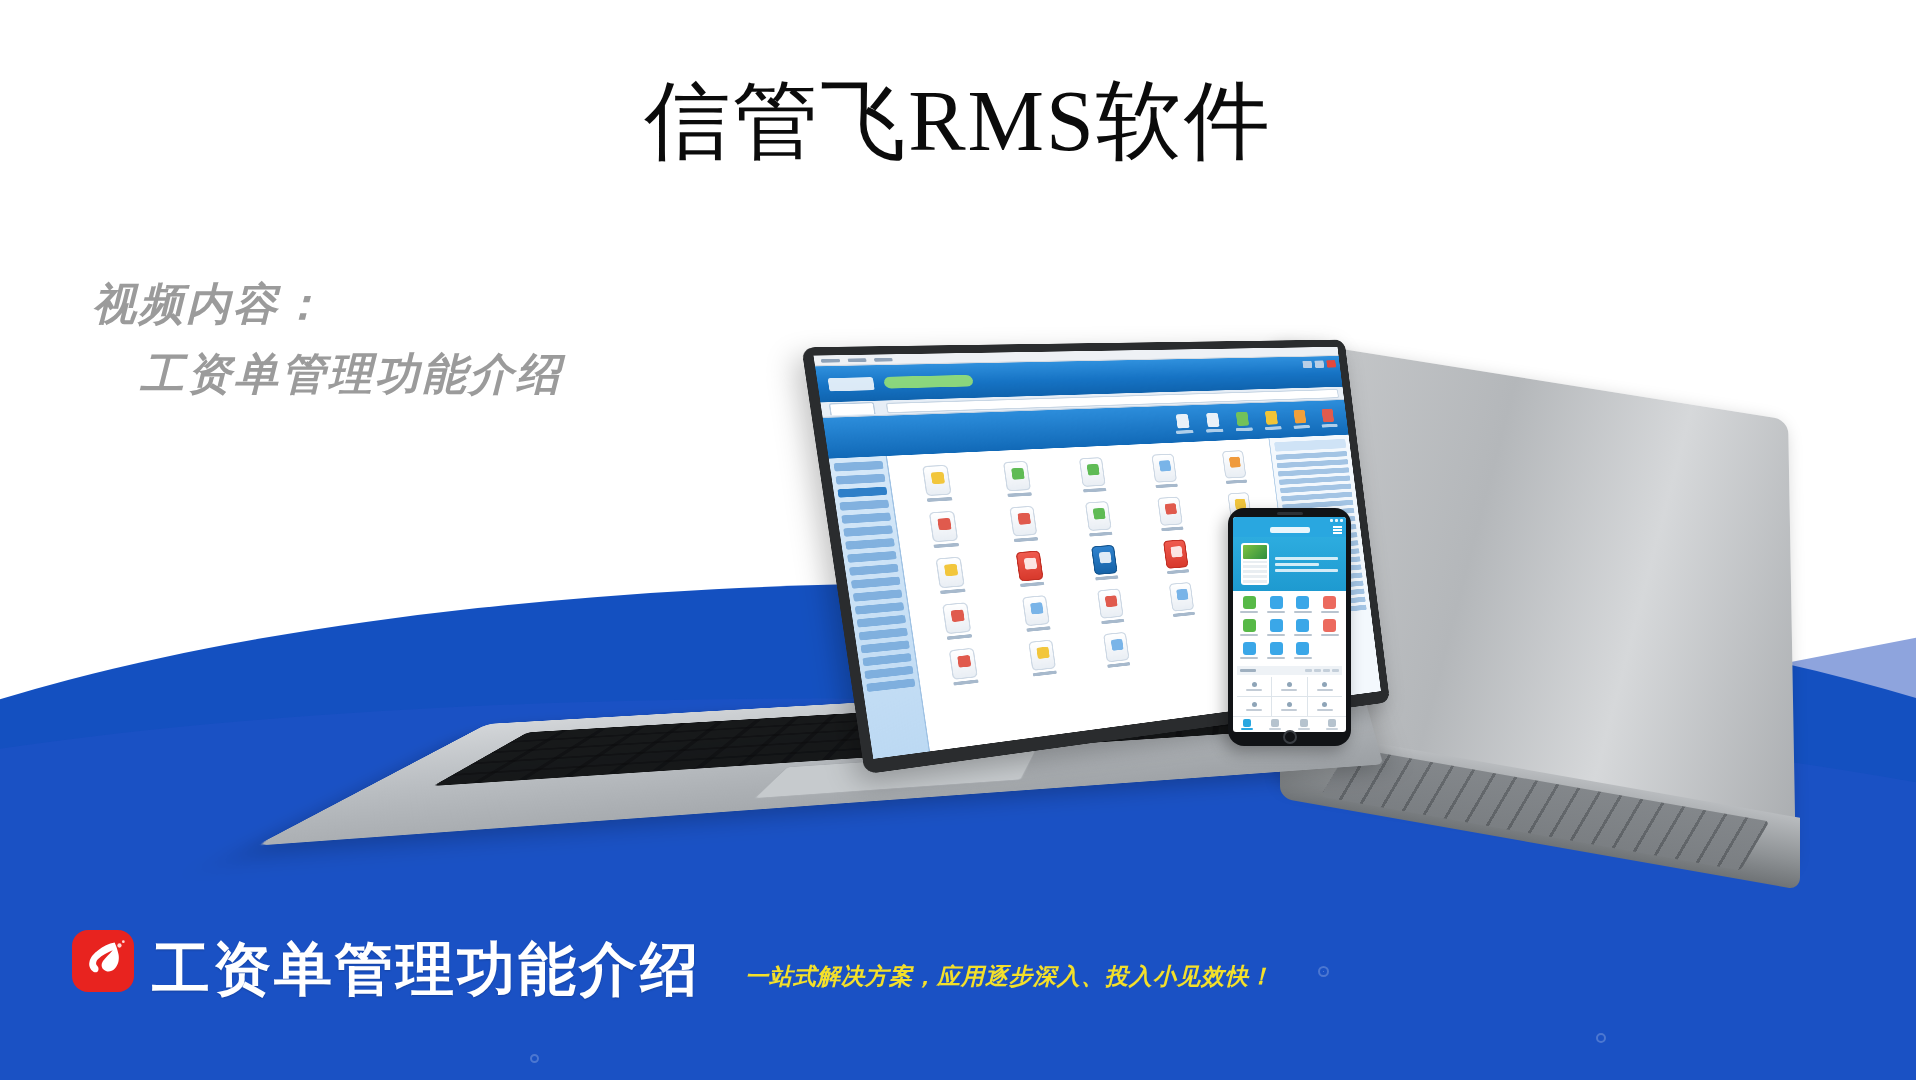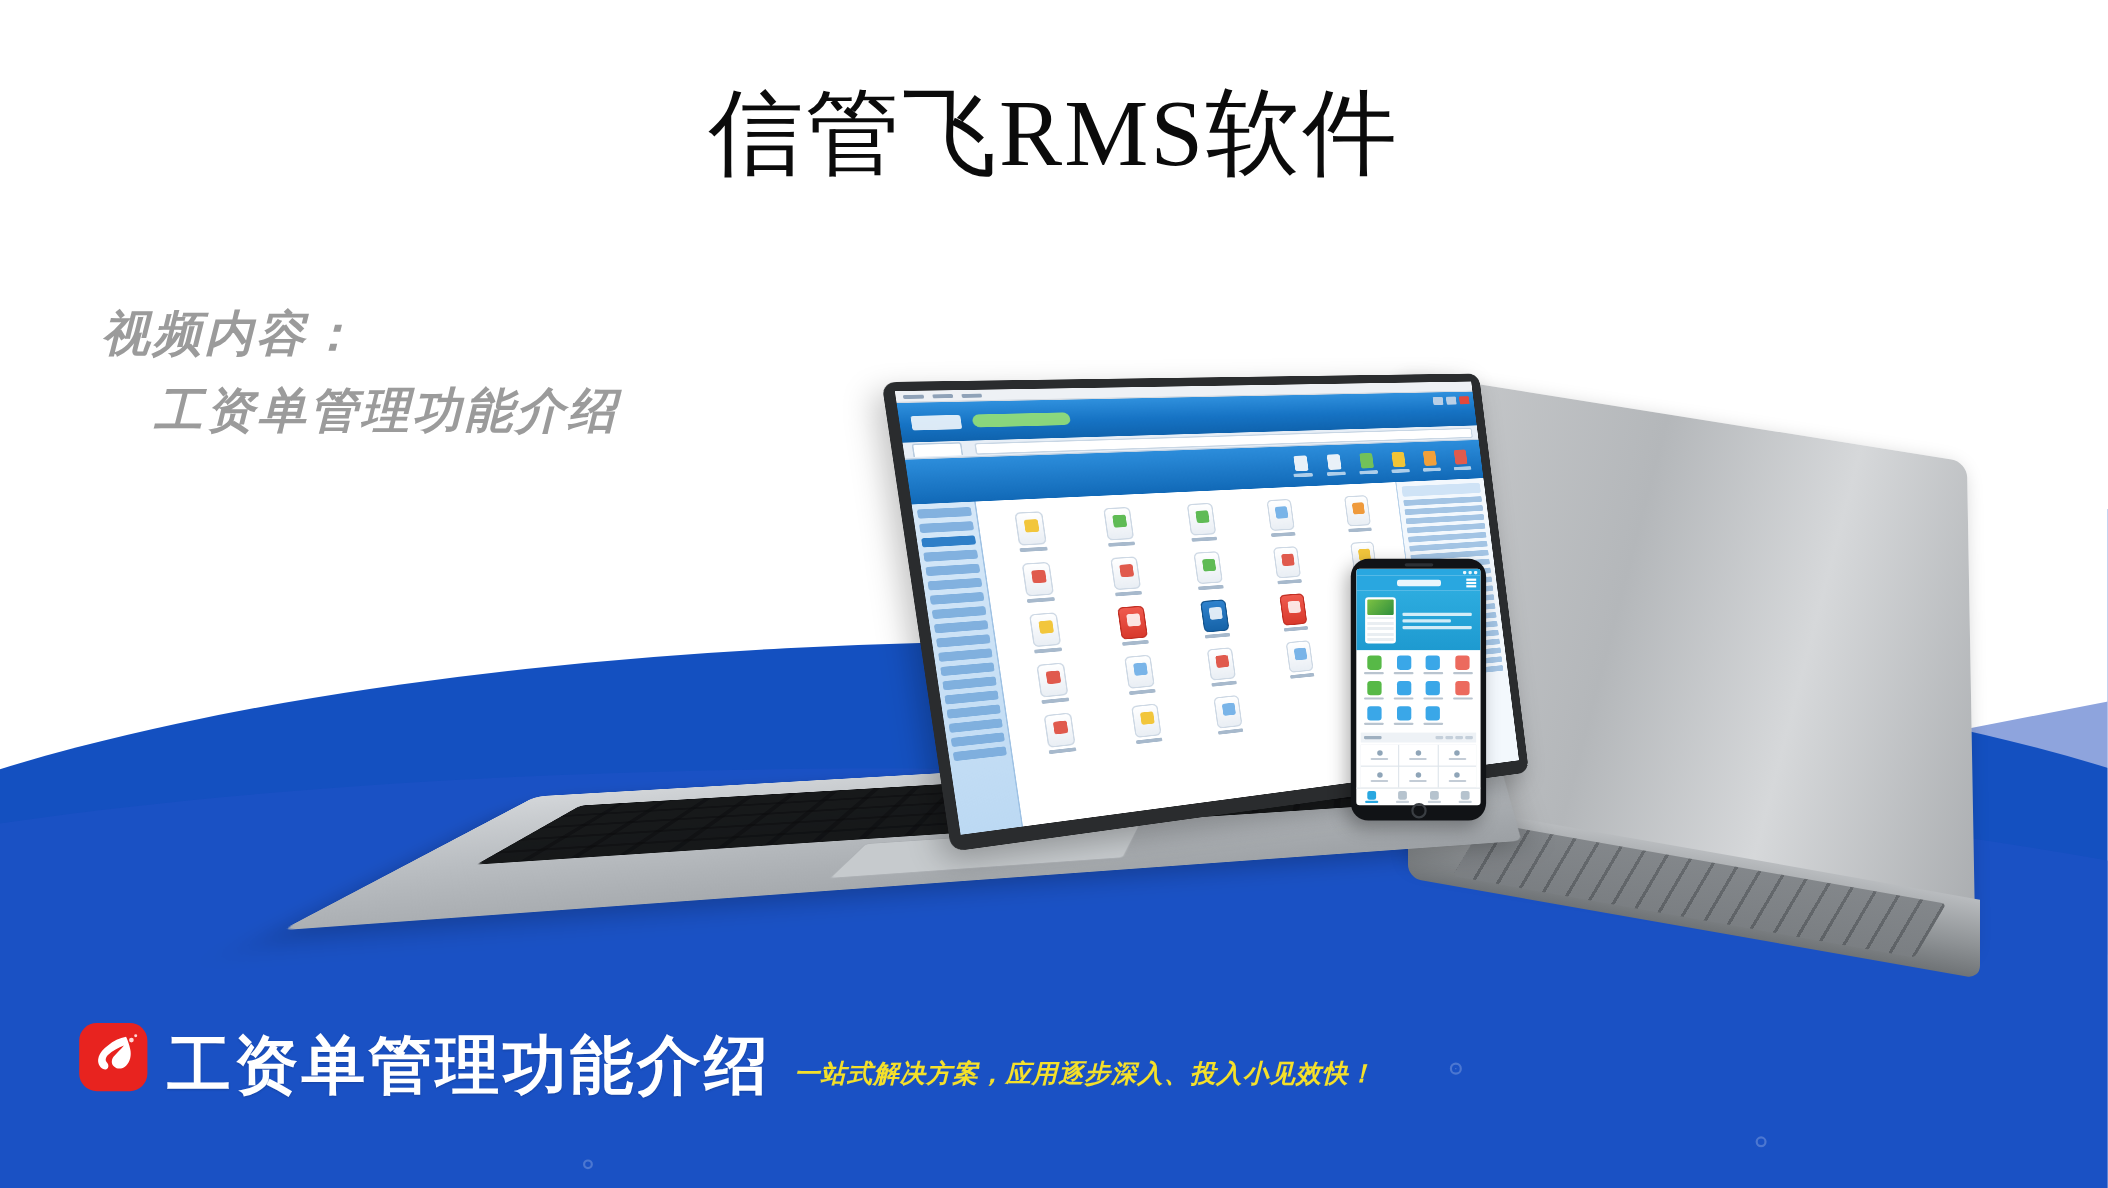--- a/index.html
+++ b/index.html
@@ -130,21 +130,21 @@
     text-shadow:0 1px 2px rgba(0,0,0,.18);
   }
   .banner-tag {
     color:#f4e02a;
     font-size:23px;
     font-weight:bold;
     font-style:italic;
     letter-spacing:1px;
     line-height:1;
     margin-bottom:10px;
-    margin-left:3px;
+    margin-left:26px;
     white-space:nowrap;
     text-align:right;
   }
 
   
   .devices {
     position:absolute;
     left:880px;
     top:390px;
     width:1036px;

